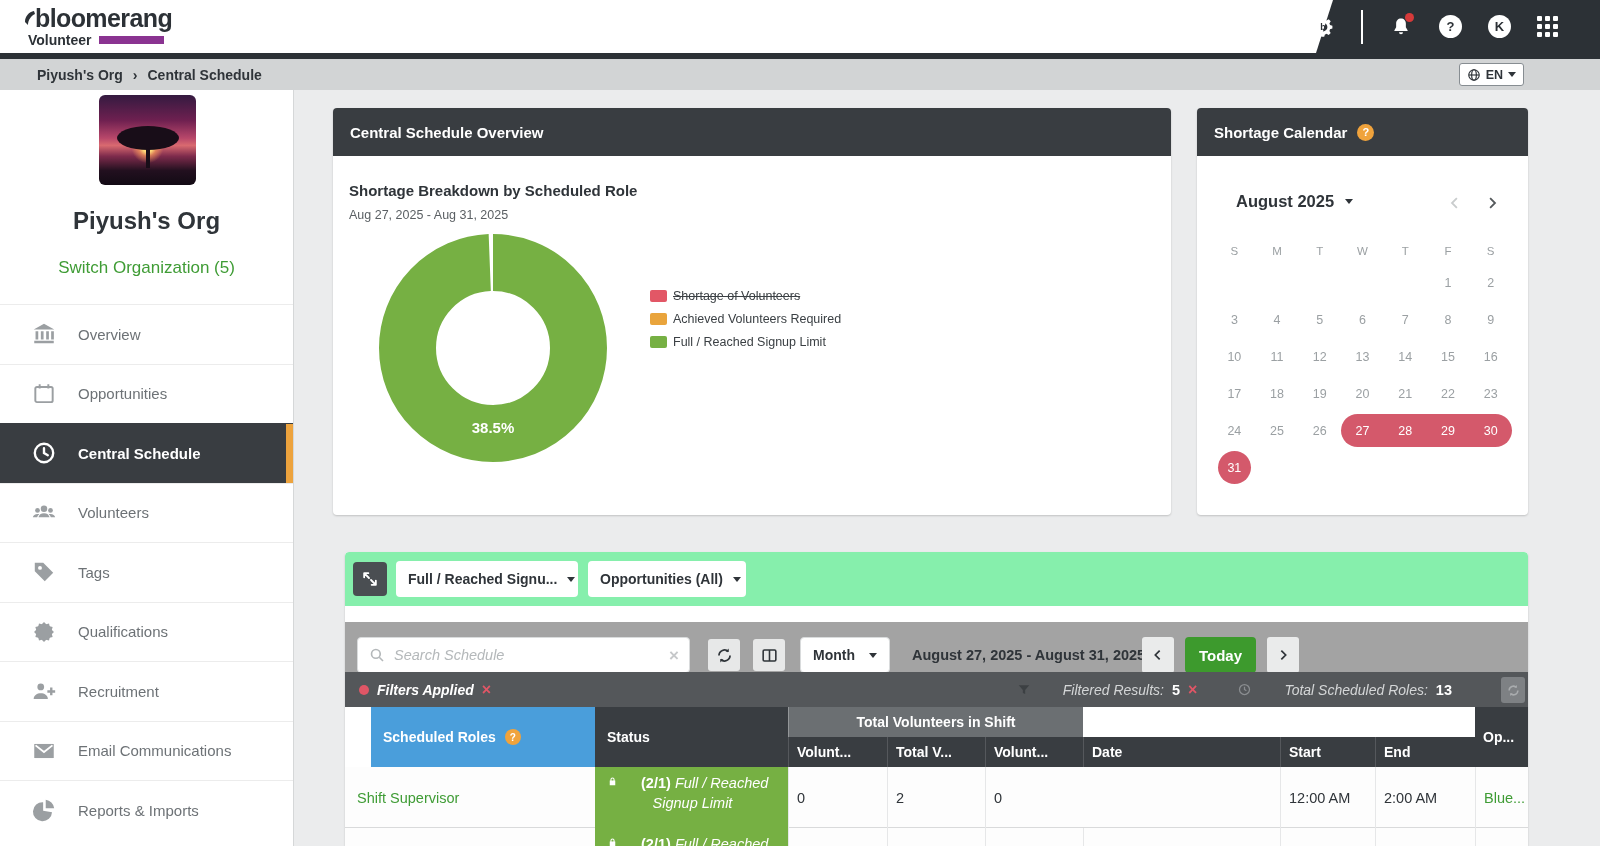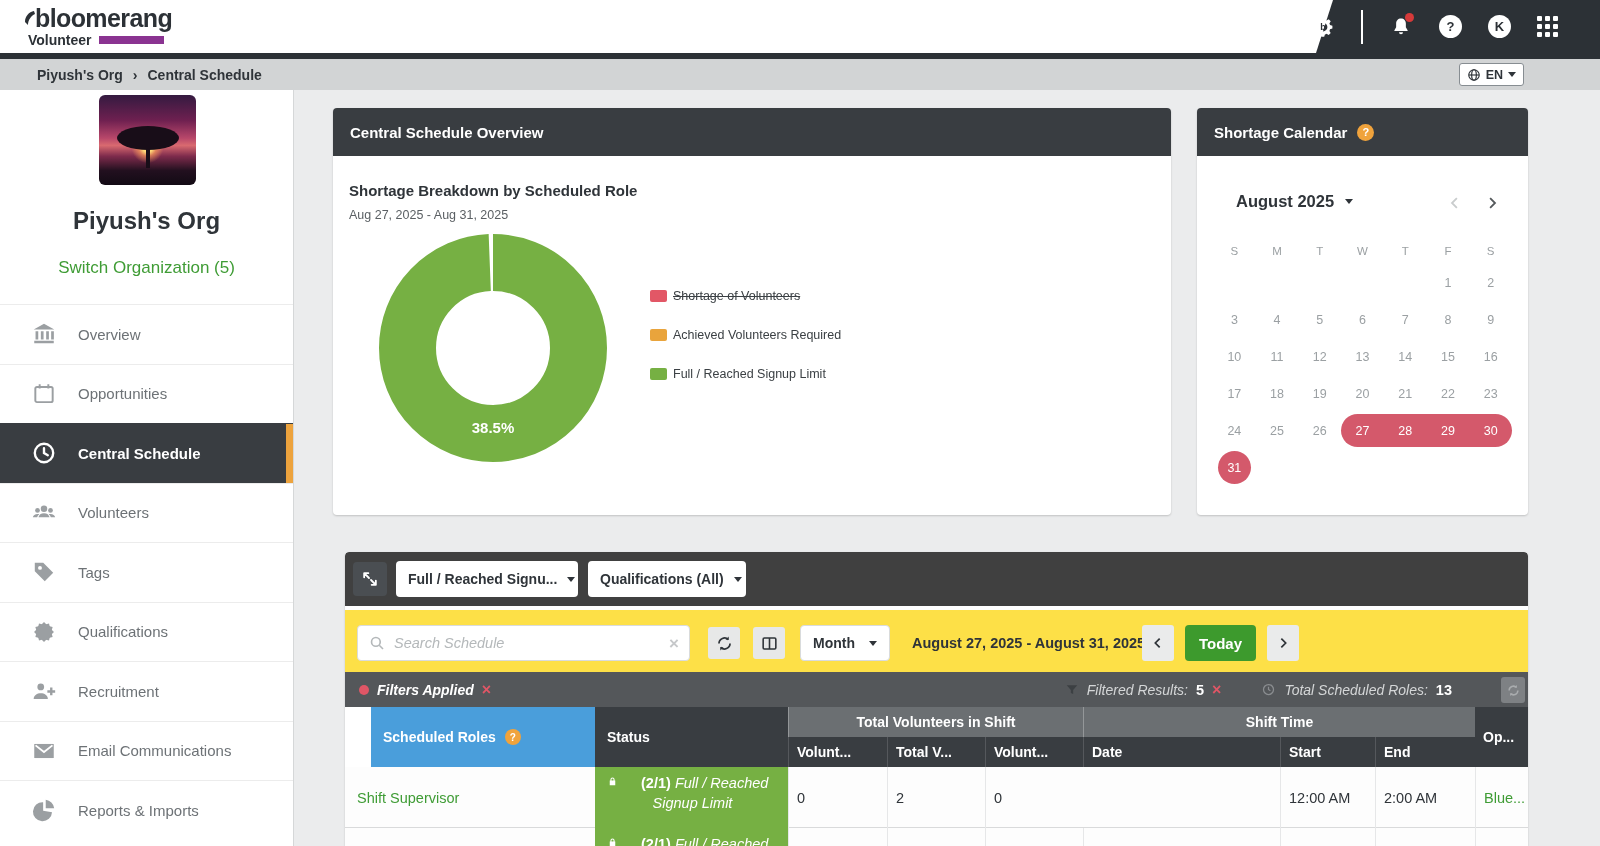--- a/index.html
+++ b/index.html
@@ -65,21 +65,21 @@
   .card-head { height:48px; background:#393d41; border-radius:4px 4px 0 0; display:flex; align-items:center; padding-left:17px; gap:10px; }
   .card-title { font-size:15px; font-weight:700; color:#ffffff; }
   .help-circle { width:17px; height:17px; border-radius:50%; background:#f0a33c; color:#fff; font-size:11px; font-weight:800;
     display:flex; align-items:center; justify-content:center; cursor:pointer; }
 
   .overview-card { left:333px; top:108px; width:838px; height:407px; }
   .chart-title { position:absolute; left:16px; top:74px; font-size:15px; font-weight:700; color:#2f3439; }
   .chart-range { position:absolute; left:16px; top:100px; font-size:12.5px; color:#5a5f63; }
   .donut-wrap { position:absolute; left:45px; top:125px; width:230px; height:230px; }
   .donut-label { position:absolute; left:0; width:100%; top:186px; text-align:center; font-size:15px; font-weight:700; color:#ffffff; }
-  .legend { position:absolute; left:317px; top:181px; display:flex; flex-direction:column; gap:25px; }
+  .legend { position:absolute; left:317px; top:181px; display:flex; flex-direction:column; gap:9px; }
   .legend-row { display:flex; align-items:center; gap:6px; cursor:pointer; }
   .legend-swatch { width:17px; height:12px; border-radius:2px; }
   .legend-label { font-size:12.5px; color:#3b4044; }
   .legend-row.struck .legend-label { text-decoration:line-through; }
 
   .calendar-card { left:1197px; top:108px; width:331px; height:407px; }
   .month-row { position:absolute; left:39px; top:84px; display:flex; align-items:center; gap:11px; cursor:pointer; }
   .month-label { font-size:16.5px; font-weight:700; color:#2f3439; }
   .cal-nav { position:absolute; top:84px; width:20px; height:22px; cursor:pointer; }
   .cal-prev { right:62px; }
@@ -89,30 +89,30 @@
   .cal-cell { height:37px; display:flex; align-items:center; justify-content:center; font-size:12.5px; color:#9ba0a3; cursor:pointer; }
   .cal-cell .day-inner { width:100%; height:33px; display:flex; align-items:center; justify-content:center; }
   .cal-cell.pill .day-inner { background:#d4596b; color:#fff; }
   .cal-cell.pill-start .day-inner { border-radius:17px 0 0 17px; }
   .cal-cell.pill-end .day-inner { border-radius:0 17px 17px 0;text-align:center; }
   .cal-cell.circle .day-inner { width:33px; height:33px; border-radius:50%; background:#d4596b; color:#fff; }
 
   
   .schedule { position:absolute; left:345px; top:552px; width:1183px; height:294px; background:#ffffff;
     border-radius:4px 4px 0 0; overflow:hidden; box-shadow:0 1px 2px rgba(0,0,0,.18); }
-  .sched-toolbar { position:absolute; left:0; top:0; width:100%; height:54px; background:#404040; border-radius:4px 4px 0 0;padding-left:29px; }
+  .sched-toolbar { position:absolute; left:0; top:0; width:100%; height:54px; background:#86efac; border-radius:4px 4px 0 0;padding-left:29px; }
   .expand-btn { position:absolute; left:8px; top:10px; width:34px; height:34px; background:#4a4e52; border-radius:4px;
     display:flex; align-items:center; justify-content:center; cursor:pointer; }
   .dd { position:absolute; top:9px; height:36px; background:#fff; border-radius:4px; display:flex; align-items:center;
     justify-content:space-between; padding:0 12px; gap:10px; cursor:pointer; }
   .dd-label { font-size:14px; font-weight:700; color:#2f3439; white-space:nowrap; }
   .dd1 { left:51px; width:182px; }
   .dd2 { left:243px; width:158px; }
 
-  .controls-row { position:absolute; left:0; top:58px; width:100%; height:62px; background:#fde047; }
+  .controls-row { position:absolute; left:0; top:70px; width:100%; height:62px; background:#a3a3a3; }
   .search-box { position:absolute; left:12px; top:15px; width:333px; height:36px; border:1px solid #d9dbdc; border-radius:4px;
     display:flex; align-items:center; padding:0 10px; gap:8px; background:#fff; }
   .search-box input { flex:1; border:none; outline:none; font-size:14.5px; color:#3b4044; font-family:"Liberation Sans",sans-serif; }
   .search-box input::placeholder { font-style:italic; color:#b4b8ba; }
   .search-clear { color:#c6c8ca; font-size:17px; font-weight:700; cursor:pointer; line-height:1; }
   .sq-btn { position:absolute; top:17px; width:32px; height:32px; background:#e7e8e8; border-radius:3px;
     display:flex; align-items:center; justify-content:center; cursor:pointer; }
   .refresh-btn { left:363px; }
   .cols-btn { left:408px; }
   .month-dd { left:455px; top:15px; width:90px; border:1px solid #d9dbdc; }
@@ -123,21 +123,21 @@
   .prev-btn { left:797px; } .next-btn { left:922px; }
   .today-btn { position:absolute; left:840px; top:15px; width:71px; height:36px; background:#3d9a2d; border:none; border-radius:4px;
     color:#fff; font-size:15px; font-weight:700; cursor:pointer; font-family:"Liberation Sans",sans-serif; }
 
   .filters-bar { position:absolute; left:0; top:120px; width:100%; height:35px; background:#54575a; }
   .fa-left { position:absolute; left:14px; top:0; height:35px; display:flex; align-items:center; gap:8px; }
   .fa-dot { width:10px; height:10px; border-radius:50%; background:#e05666; }
   .fa-label { font-size:14px; font-weight:700; font-style:italic; color:#ffffff; }
   .red-x { color:#e05666; font-size:16px; font-weight:800; cursor:pointer; line-height:1; }
   .fa-right { position:absolute; right:76px; top:0; height:35px; display:flex; align-items:center; gap:8px; }
-  .fa-stat-label { font-size:14px; font-style:italic; color:#d4d6d7; }
+  .fa-stat-label { font-size:14px; font-style:italic; color:#d4d6d7;margin-left:24px; }
   .fa-stat-value { font-size:14.5px; font-weight:800; color:#ffffff; }
   .fa-gap { width:24px; }
   .fa-refresh { position:absolute; right:3px; top:5px; width:24px; height:26px; background:#7e8184; border-radius:3px;
     display:flex; align-items:center; justify-content:center; cursor:pointer; }
 
   .thead-cell { position:absolute; color:#fff; font-weight:700; font-size:14px; }
   .th-roles { left:2px; top:155px; width:248px; height:60px; background:#4a9edb; display:flex; align-items:center;
     padding:0 12px; gap:9px; cursor:pointer;margin-left:24px; }
   .sort-stack { margin-left:auto; display:flex; flex-direction:column; gap:2px; }
   .sort-up { width:0; height:0; border-left:5px solid transparent; border-right:5px solid transparent; border-bottom:6px solid #b7d7f1; }
@@ -515,21 +515,21 @@
       <div class="expand-btn">
         <svg viewBox="0 0 24 24" width="20" height="20" fill="none" stroke="#ffffff" stroke-width="2.2" stroke-linecap="round">
             <path d="M5 5h5M5 5v5M5 5l5.8 5.8M19 19h-5M19 19v-5M19 19l-5.8-5.8"></path>
           </svg>
       </div>
       <div class="dd dd1">
         <span class="dd-label">Full / Reached Signu...</span>
         <span class="caret"></span>
       </div>
       <div class="dd dd2">
-        <span class="dd-label">Qualifications (All)</span>
+        <span class="dd-label">Opportunities (All)</span>
         <span class="caret"></span>
       </div>
     </div>
 
     <div class="controls-row">
       <div class="search-box">
         <svg viewBox="0 0 24 24" width="18" height="18" fill="none" stroke="#b4b8ba" stroke-width="2.2">
             <circle cx="10.5" cy="10.5" r="5.8"></circle>
             <path d="M15 15l5 5"></path>
           </svg>
@@ -598,21 +598,20 @@
     <div class="thead-cell th-roles">
       <span>Scheduled Roles</span>
       <span class="help-circle" style="width:16px;height:16px;font-size:10px;">?</span>
       <span class="sort-stack">
           <span class="sort-up"></span>
           <span class="sort-down"></span>
         </span>
     </div>
     <div class="thead-cell th-status">Status</div>
     <div class="thead-cell th-group th-g1">Total Volunteers in Shift</div>
-    <div class="thead-cell th-group th-g2">Shift Time</div>
     <div class="thead-cell th-op">Op...</div>
     <div id="sub-headers">
         <div class="th-sub" style="left: 443px; width: 99px;">Volunt...</div>
         <div class="th-sub" style="left: 542px; width: 98px;">Total V...</div>
         <div class="th-sub" style="left: 640px; width: 98px;">Volunt...</div>
         <div class="th-sub" style="left: 738px; width: 197px;">Date</div>
         <div class="th-sub" style="left: 935px; width: 95px;">Start</div>
         <div class="th-sub" style="left: 1030px; width: 100px;">End</div>
       </div>
 

